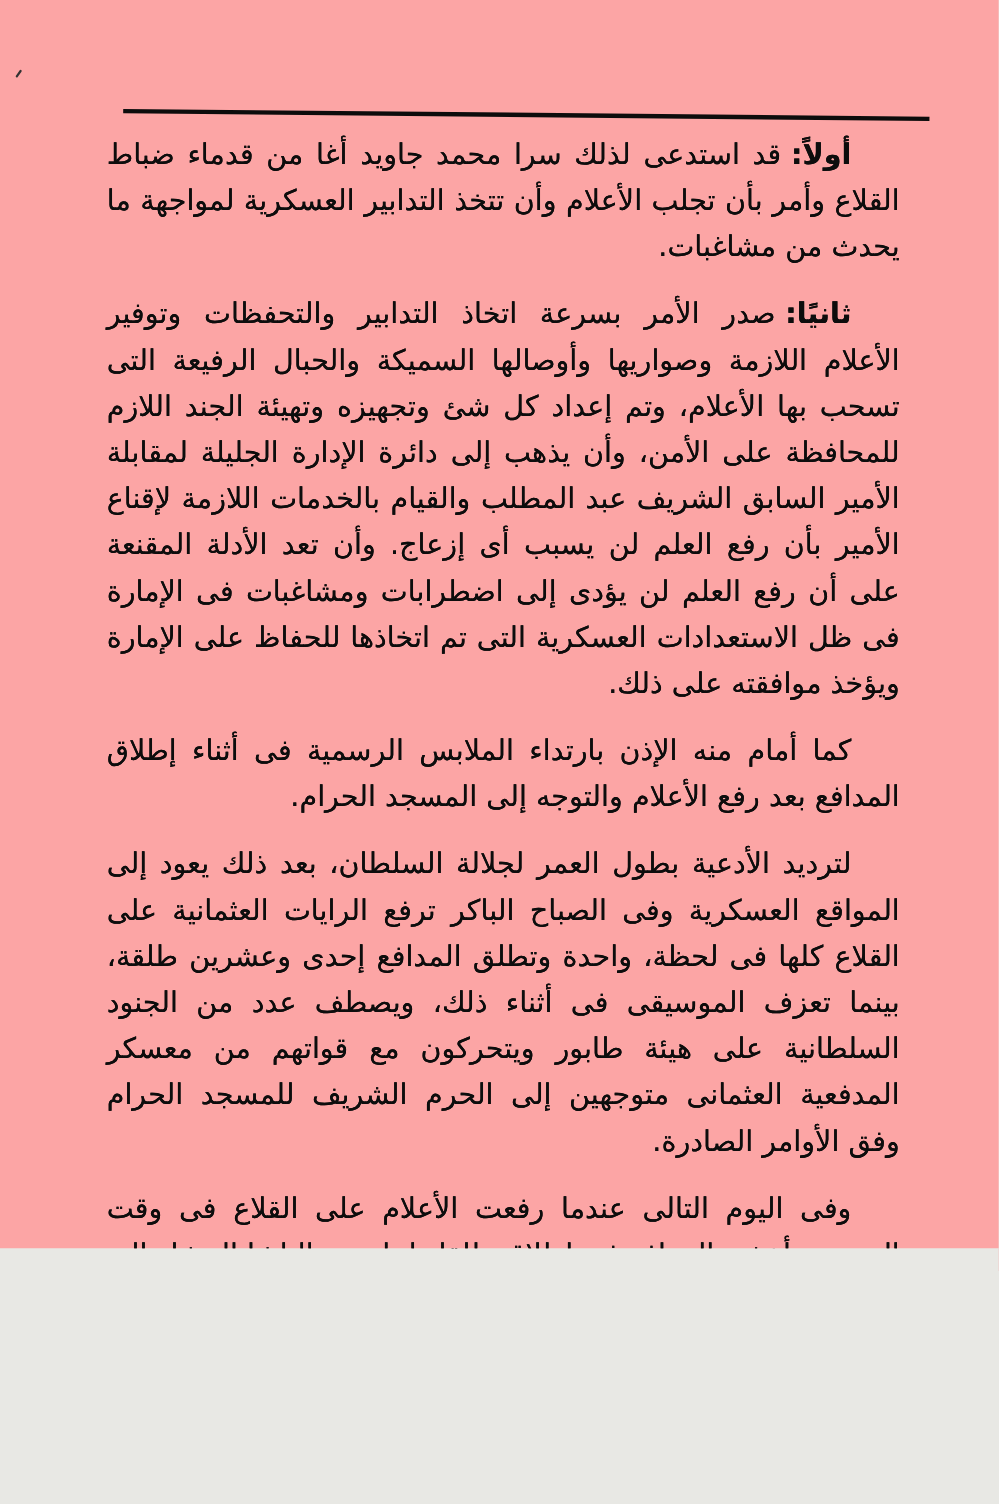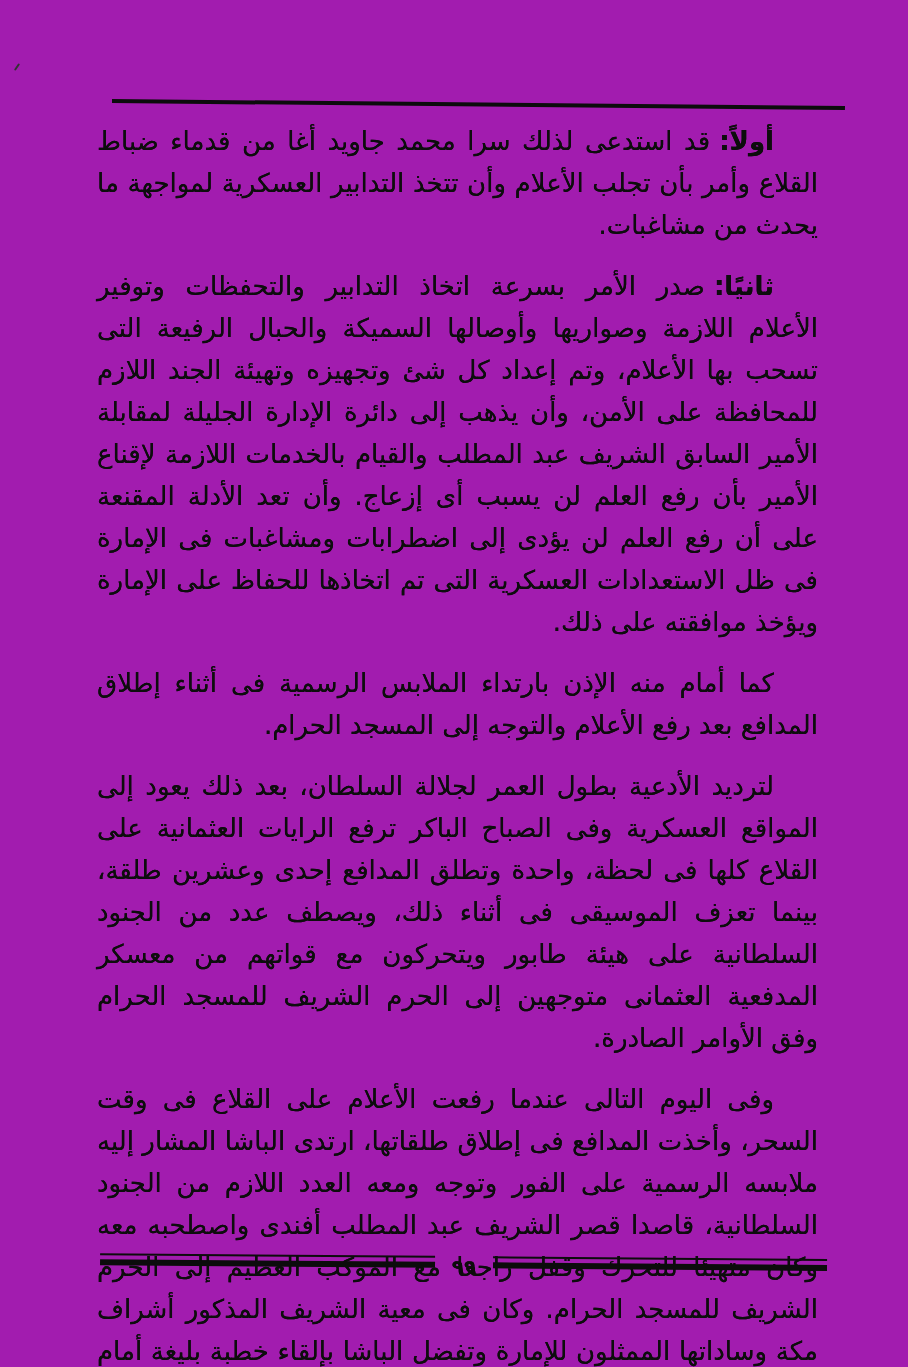--- a/index.html
+++ b/index.html
@@ -1,20 +1,20 @@
 <!DOCTYPE html>
 <html lang="ar"><head>
 <meta charset="utf-8">
 <style>
   html,body{margin:0;padding:0;background:#e8e8e4;}
   .page{
     position:relative;
-    width:908px;height:1367px;
+    width:908px;height:1135px;
     margin:0 auto;
-    background:#a21caf;
+    background:#fca5a5;
     overflow:hidden;
     font-family:"DejaVu Sans",sans-serif;
     color:#111;
   }
   .scan-speck{
     position:absolute;left:13px;top:66px;width:8px;height:2px;
     background:#333;transform:rotate(-55deg);border-radius:1px;
   }
   .top-rule{
     position:absolute;left:112px;top:99px;width:733px;height:4px;

